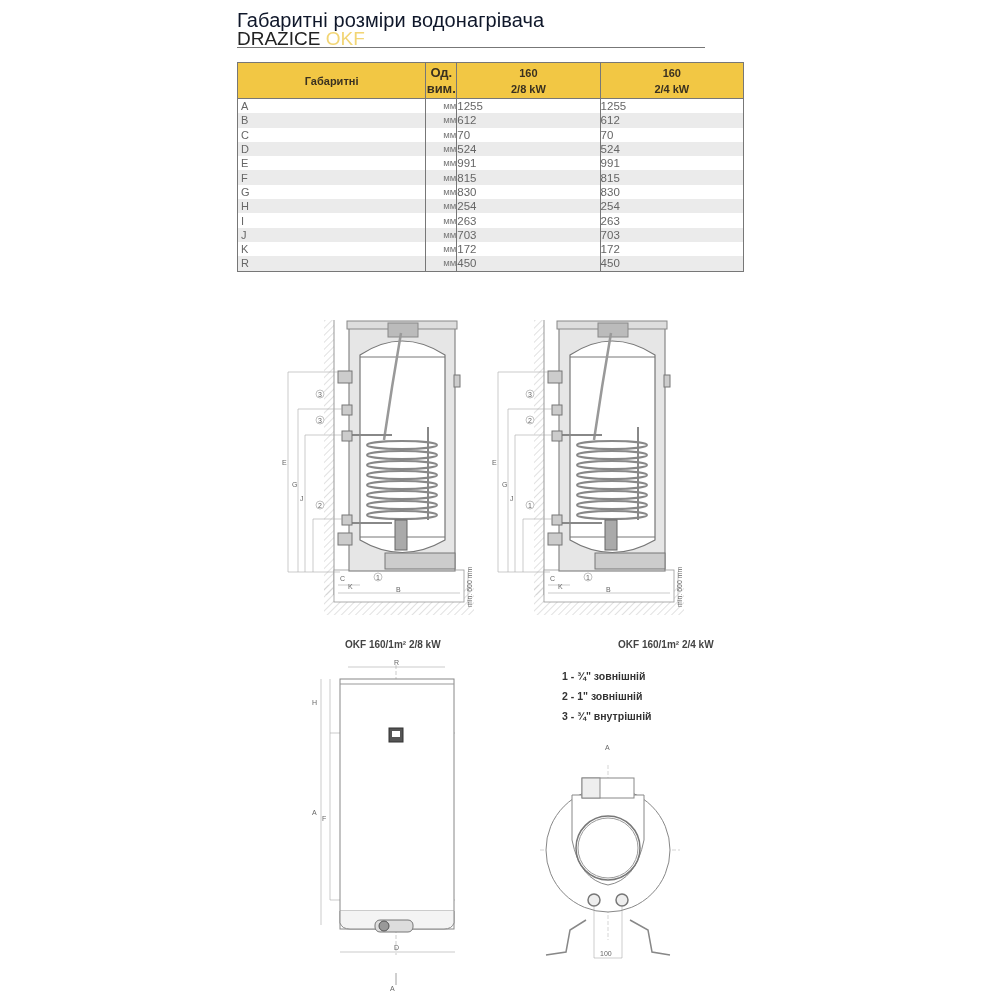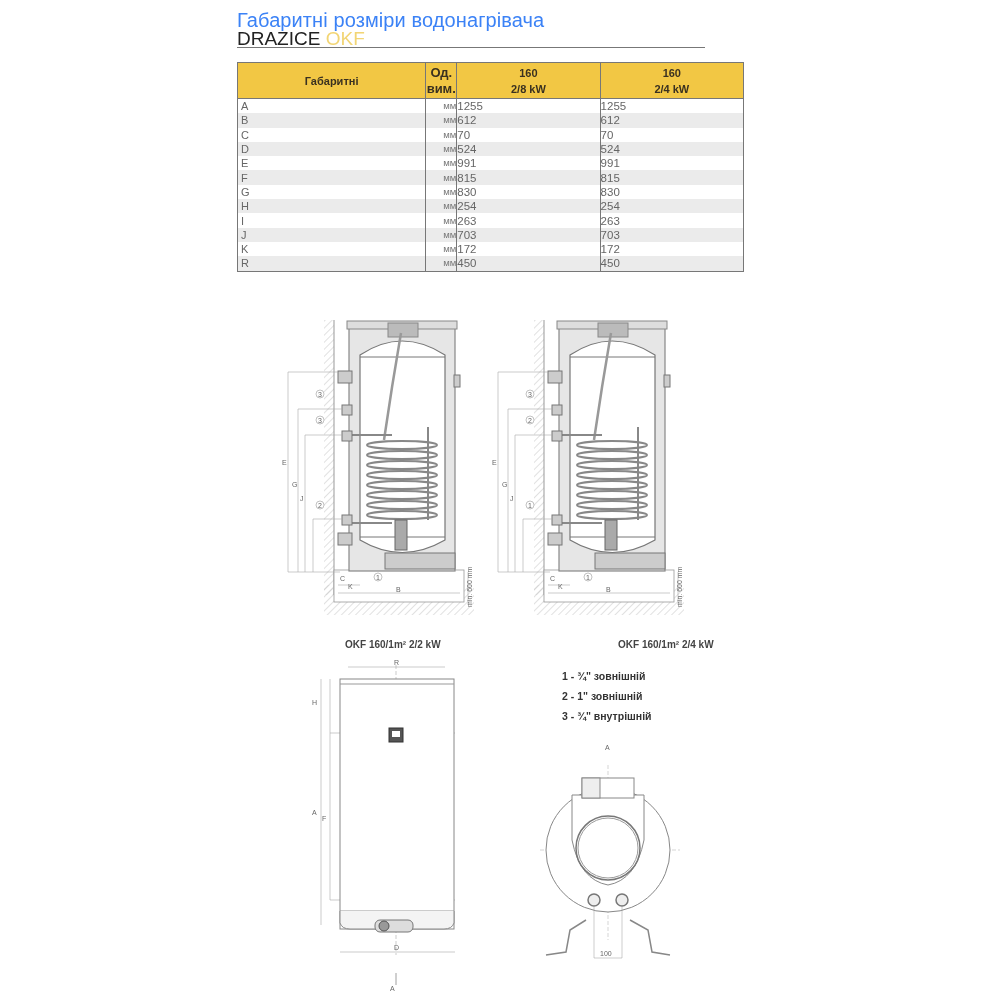--- a/index.html
+++ b/index.html
@@ -1,18 +1,18 @@
 <!DOCTYPE html>
 <html><head>
 <meta charset="utf-8">
 <style>
   html, body { margin:0; padding:0; background:#ffffff; }
   body { width:1000px; height:1000px; position:relative; overflow:hidden;
          font-family:"Liberation Sans", sans-serif; color:#333; }
-  .title-line1 { position:absolute; left:237px; top:9px; font-size:20px; color:#3b82f6; font-weight:300; letter-spacing:0.1px; }
+  .title-line1 { position:absolute; left:237px; top:9px; font-size:20px; color:#0f172a; font-weight:300; letter-spacing:0.1px; }
   .title-line2 { position:absolute; left:237px; top:28px; font-size:19px; font-weight:normal; color:#222; }
   .title-line2 .accent { color:#F2D574; }
   .title-rule { position:absolute; left:237px; top:47px; width:468px; height:1px; background:#777; }
 
   table.spec { position:absolute; left:237px; top:62px; width:507px; border-collapse:collapse;
                border:1.5px solid #777; font-size:11px; }
   table.spec th { background:#F2C744; color:#3a3120; font-weight:bold; font-size:11px; height:35px;
                   border-right:1px solid #777; border-bottom:1.5px solid #777; padding:0; line-height:16px; }
   table.spec th.unit-h { font-size:13px;margin-top:8px; }
   table.spec td { height:14.3px; padding:0; border-right:1px solid #777; color:#666; line-height:14px; }
@@ -205,21 +205,21 @@
       <circle cx="40" cy="105" r="4"></circle>
       <circle cx="40" cy="190" r="4"></circle>
       <circle cx="98" cy="262" r="4"></circle>
   </g>
   <text class="lbl" x="38" y="82" font-size="5">3</text>
   <text class="lbl" x="38" y="108" font-size="5">3</text>
   <text class="lbl" x="38" y="193" font-size="5">2</text>
   <text class="lbl" x="96" y="265" font-size="5">1</text>
   <text class="lbl" x="192" y="292" transform="rotate(-90 192 292)" font-size="6">min. 600 mm</text>
 </svg>
-<div class="caption" style="left:345px; top:639px;">OKF 160/1m² 2/2 kW</div>
+<div class="caption" style="left:345px; top:639px;">OKF 160/1m² 2/8 kW</div>
 
 <svg class="diagram" style="left:490px; top:315px;" width="200" height="310" viewBox="0 0 200 310">
   <rect x="44" y="5" width="10" height="275" fill="url(#hatch)"></rect>
   <line x1="54" y1="5" x2="54" y2="280" stroke="#999" stroke-width="1"></line>
   <rect x="44" y="270" width="150" height="30" fill="url(#hatch)"></rect>
   <rect x="54" y="255" width="130" height="32" fill="#fff" stroke="#999" stroke-width="0.8"></rect>
   <rect x="69" y="8" width="106" height="248" fill="#e6e6e6" stroke="#888" stroke-width="1.2"></rect>
   <rect x="67" y="6" width="110" height="8" fill="#ddd" stroke="#888"></rect>
   <rect x="108" y="8" width="30" height="14" fill="#bbb" stroke="#888"></rect>
   <path d="M 80 40 Q 122 12 165 40 L 165 225 Q 122 250 80 225 Z" fill="#fff" stroke="#777" stroke-width="1.2"></path>

